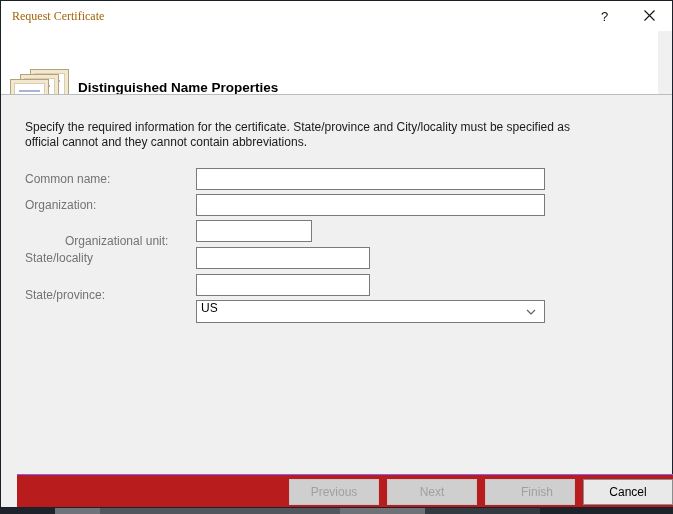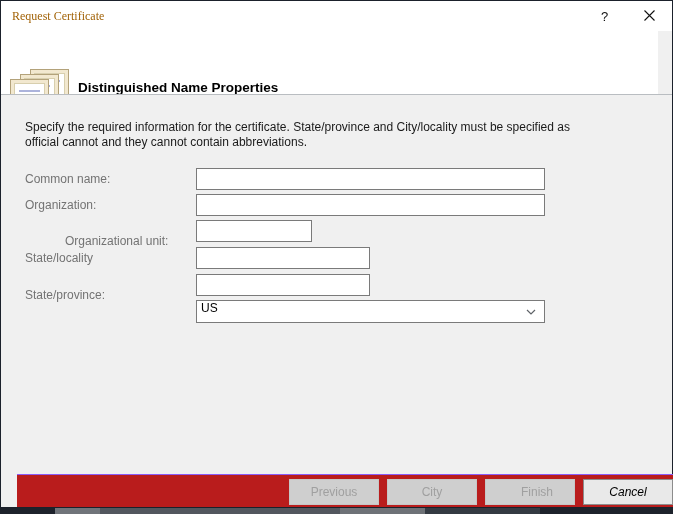--- a/index.html
+++ b/index.html
@@ -43,21 +43,21 @@
   .r5{top:189px;} .r5i{top:179px;width:174px;}
   .r6{top:205px;}
   .combobox{top:205px;}
   
   .footer{position:absolute;left:16px;top:473px;width:671px;height:33px;background:#b91c1c;
           border-top:1px solid #8b5cf6;}
   .btn{position:absolute;top:4px;width:90px;height:26px;font-family:"Liberation Sans",sans-serif;
        font-size:12px;text-align:center;}
   .btn-disabled{background:#cfcfcf;border:1px solid #c6c6c6;color:#a0a0a0;}
   .btn-enabled{background:#e9e9e9;border:1px solid #8c8c8c;color:#000;}
-  .p1{left:272px;} .p2{left:370px;} .p3{left:468px;padding-left:20px;} .p4{left:566px;font-style:italic;}
+  .p1{left:272px;} .p2{left:370px;} .p3{left:468px;padding-left:20px;} .p4{left:566px;}
   
   .desktop-strip{position:absolute;left:0;top:508px;width:673px;height:6px;background:#1d222b;}
   .seg{position:absolute;top:0;height:6px;}
   .seg1{left:55px;width:45px;background:#70747a;}
   .seg2{left:100px;width:240px;background:#52575e;}
   .seg3{left:340px;width:85px;background:#6e7277;}
   .seg4{left:425px;width:115px;background:#343a42;}
 </style>
 </head>
 <body>
@@ -145,21 +145,21 @@
         <span>
           <svg width="10" height="6" viewBox="0 0 10 6">
             <path d="M1 1 L5 5 L9 1" stroke="#5f6368" stroke-width="1.2" fill="none"></path>
           </svg>
         </span>
       </div>
     </div>
 
     <div class="footer">
       <button class="btn btn-disabled p1" disabled="">Previous</button>
-      <button class="btn btn-disabled p2" disabled="">City</button>
+      <button class="btn btn-disabled p2" disabled="">Next</button>
       <button class="btn btn-disabled p3" disabled="">Finish</button>
       <button class="btn btn-enabled p4">Cancel</button>
     </div>
   </div>
 
   <div class="desktop-strip">
     <div class="seg seg1"></div>
     <div class="seg seg2"></div>
     <div class="seg seg3"></div>
     <div class="seg seg4"></div>

